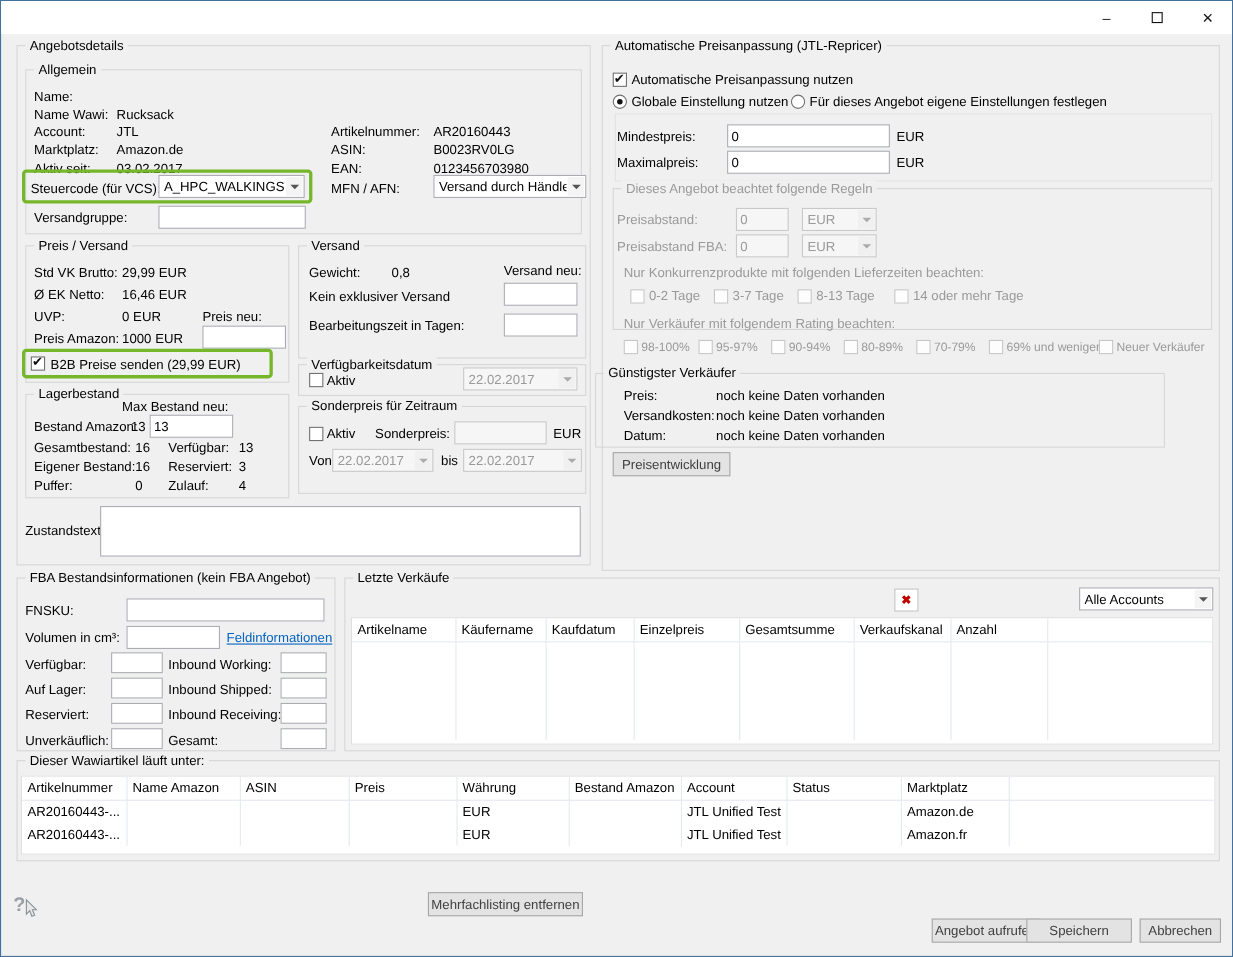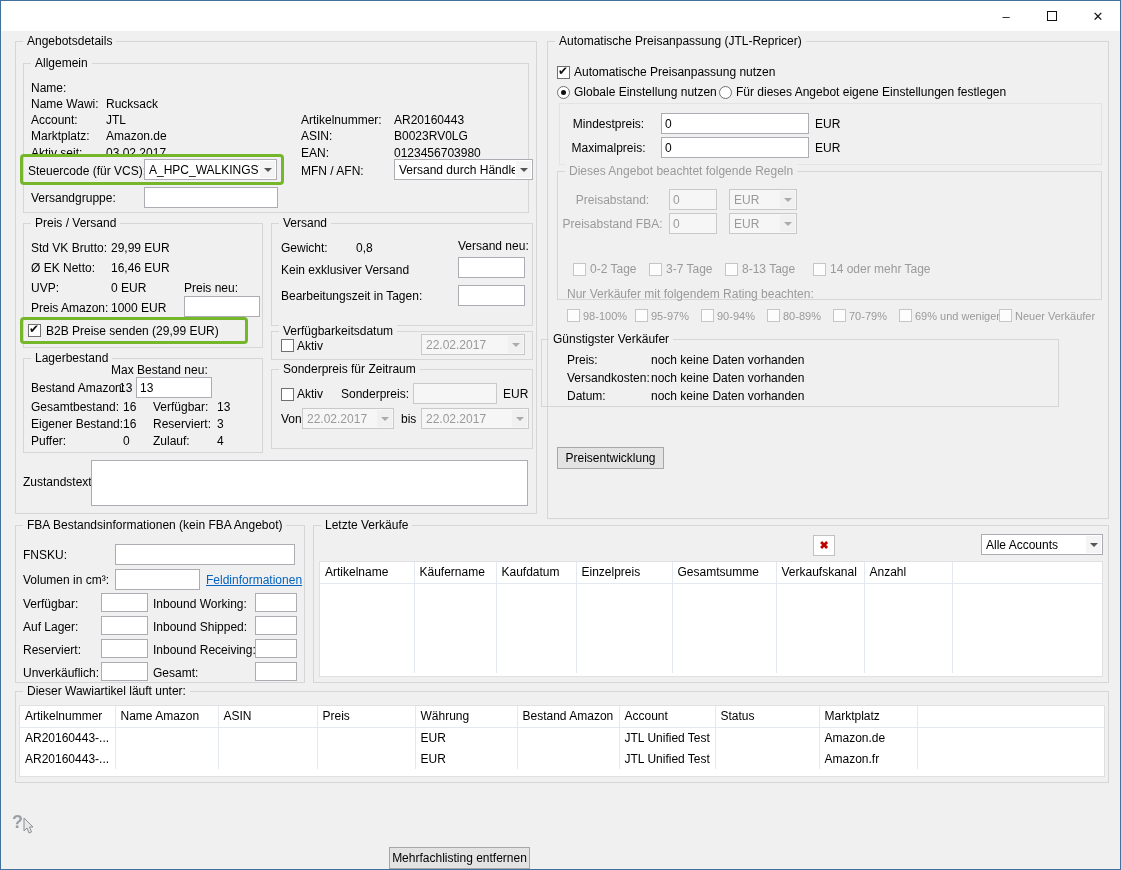--- a/index.html
+++ b/index.html
@@ -4,39 +4,39 @@
 <style>
   * { margin:0; padding:0; box-sizing:border-box; }
   html,body { width:1121px; height:870px; }
   body { font-family:"Liberation Sans", sans-serif; font-size:12px; color:#000; background:#fff; }
   #window { position:relative; width:1121px; height:870px; background:#f0f0f0; border:1px solid #41719c; overflow:hidden; }
   #titlebar { position:absolute; top:0; left:0; right:0; height:30px; background:#fff; }
   .win-btn { position:absolute; top:0; width:46px; height:30px; display:flex; align-items:center; justify-content:center; font-size:13px; color:#111; cursor:default; }
   .gb { position:absolute; border:1px solid #d6d6d6; }
   .gbt { position:absolute; top:-8px; left:7px; background:#f0f0f0; padding:0 4px; white-space:nowrap; line-height:14px; }
   .lbl { position:absolute; white-space:nowrap; line-height:14px; }
-  .rlbl { position:absolute; white-space:nowrap; line-height:14px; text-align:center; }
+  .rlbl { position:absolute; white-space:nowrap; line-height:14px; text-align:left; }
   .gray { color:#9a9a9a; }
   .txt { position:absolute; background:#fff; border:1px solid #abadb3; height:21px; font-family:inherit; font-size:12px; padding:0 3px; color:#000; }
   .txt.dis { background:#f6f6f6; border-color:#c9c9c9; color:#9a9a9a; }
   .area { position:absolute; background:#fff; border:1px solid #abadb3; font-family:inherit; font-size:12px; padding:2px 3px; resize:none; }
   .combo { position:absolute; background:#fff; border:1px solid #abadb3; height:21px; }
   .combo .ct { position:absolute; left:4px; right:17px; top:50%; transform:translateY(-50%); overflow:hidden; white-space:nowrap; }
   .combo .ca { position:absolute; right:1px; top:1px; bottom:1px; width:15px; background:#f4f4f4; display:flex; align-items:center; justify-content:center; }
   .combo .ca::after { content:""; border-left:4px solid transparent; border-right:4px solid transparent; border-top:4px solid #555; }
   .combo.dis { background:#f6f6f6; border-color:#c9c9c9; }
   .combo.dis .ct { color:#9a9a9a; }
   .combo.dis .ca { background:#f0f0f0; }
   .combo.dis .ca::after { border-top-color:#ababab; }
   .chk { position:absolute; width:13px; height:13px; background:#fff; border:1px solid #707070; }
   .chk.checked::after { content:"\2714"; position:absolute; left:0px; top:-3px; font-size:12px; color:#111; }
   .chk.dis { border-color:#c6c6c6; background:#fdfdfd; }
   .radio { position:absolute; width:13px; height:13px; background:#fff; border:1px solid #707070; border-radius:50%; }
   .radio.sel::after { content:""; position:absolute; left:3px; top:3px; width:5px; height:5px; border-radius:50%; background:#111; }
-  .btn { position:absolute; background:#e3e3e3; border:1px solid #a7a7a7; font-family:inherit; font-size:12px; display:flex; align-items:center; justify-content:center; white-space:nowrap; color:#000000;margin-top:36px; }
+  .btn { position:absolute; background:#e3e3e3; border:1px solid #a7a7a7; font-family:inherit; font-size:12px; display:flex; align-items:center; justify-content:center; white-space:nowrap; color:#404040; }
   .link { position:absolute; color:#0563c1; text-decoration:underline; white-space:nowrap; line-height:14px; }
   .green-outline { position:absolute; border:3px solid var(--green,#76b62a); border-radius:4px; pointer-events:none; }
   .twrap { position:absolute; background:#fff; border:1px solid #e0e0e0; overflow:hidden; }
   table.grid { border-collapse:collapse; table-layout:fixed; width:100%; }
   .grid th { font-weight:normal; text-align:left; padding:3px 5px; height:21px; border-right:1px solid #e4e9f0; border-bottom:1px solid #e4e9f0; overflow:hidden; white-space:nowrap; }
   .grid td { padding:2px 5px; height:21px; border-right:1px solid #e4e9f0; overflow:hidden; white-space:nowrap; }
   .grid th:last-child, .grid td:last-child { border-right:none; }
   .xbtn { position:absolute; width:22px; height:21px; background:#fff; border:1px solid #c1c1c1; display:flex; align-items:center; justify-content:center; color:var(--red,#c00000); font-weight:bold; font-size:11px; }
   .small { font-size:11px; }
 </style>
@@ -198,20 +198,21 @@
   <div class="combo dis" style="left:728px;top:188px;width:68px">
     <span class="ct">EUR</span>
     <span class="ca"></span>
   </div>
   <span class="rlbl gray" style="left:560px;top:216px;width:103px">Preisabstand FBA:</span>
   <input class="txt dis" style="left: 668px; top: 212px; width: 48px;" value="0">
   <div class="combo dis" style="left:728px;top:212px;width:68px">
     <span class="ct">EUR</span>
     <span class="ca"></span>
   </div>
+  <span class="lbl gray" style="left:566px;top:240px">Nur Konkurrenzprodukte mit folgenden Lieferzeiten beachten:</span>
   <span class="chk dis" style="left:572px;top:262px"></span>
   <span class="lbl gray" style="left:589px;top:261px">0-2 Tage</span>
   <span class="chk dis" style="left:648px;top:262px"></span>
   <span class="lbl gray" style="left:665px;top:261px">3-7 Tage</span>
   <span class="chk dis" style="left:724px;top:262px"></span>
   <span class="lbl gray" style="left:741px;top:261px">8-13 Tage</span>
   <span class="chk dis" style="left:812px;top:262px"></span>
   <span class="lbl gray" style="left:829px;top:261px">14 oder mehr Tage</span>
   <span class="lbl gray" style="left:566px;top:286px">Nur Verkäufer mit folgendem Rating beachten:</span>
   <span class="chk dis" style="left:566px;top:308px"></span>

